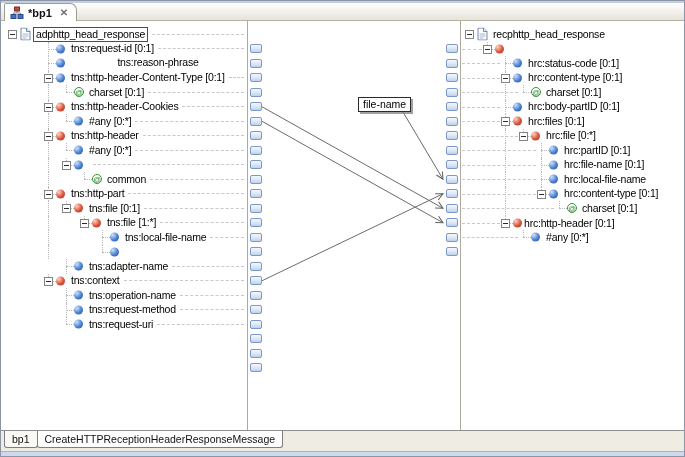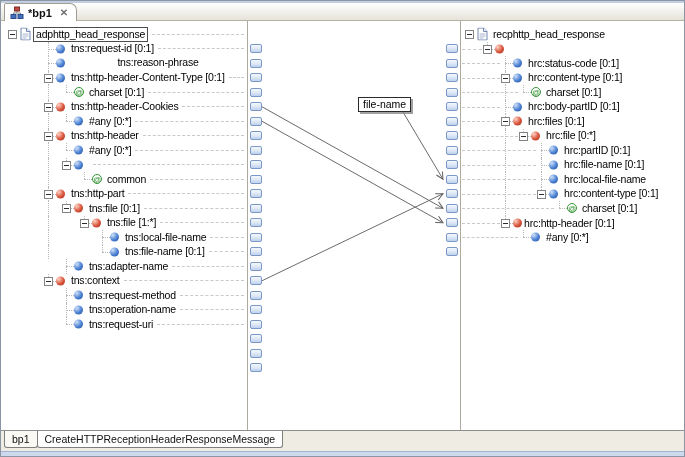--- a/index.html
+++ b/index.html
@@ -228,24 +228,20 @@
             <div class="rflex" style="left: 123px;">
               <span class="tlabel">tns:local-file-name</span>
               <div class="lead" style="flex: 1 1 0%; margin-left: 4px; margin-right: 1px;"></div>
             </div>
           </div>
           <div class="trow">
             <div class="vl" style="left: 46px; top: 0px; height: 100%;"></div>
             <div class="vl" style="left: 100px; top: 0px; height: 7px;"></div>
             <div class="hl" style="left: 100px; width: 10px;"></div>
             <span class="bico nico" style="left: 108px;"></span>
-            <div class="rflex" style="left: 123px;">
-              <span class="tlabel">tns:file-name [0:1]</span>
-              <div class="lead" style="flex: 1 1 0%; margin-left: 4px; margin-right: 1px;"></div>
-            </div>
           </div>
           <div class="trow">
             <div class="vl" style="left: 64px; top: 0px; height: 100%;"></div>
             <div class="hl" style="left: 64px; width: 10px;"></div>
             <span class="bico nico" style="left: 72px;"></span>
             <div class="rflex" style="left: 87px;">
               <span class="tlabel">tns:adapter-name</span>
               <div class="lead" style="flex: 1 1 0%; margin-left: 4px; margin-right: 1px;"></div>
             </div>
           </div>
@@ -257,30 +253,30 @@
             <div class="rflex" style="left: 69px;">
               <span class="tlabel">tns:context</span>
               <div class="lead" style="flex: 1 1 0%; margin-left: 4px; margin-right: 1px;"></div>
             </div>
           </div>
           <div class="trow">
             <div class="vl" style="left: 64px; top: 0px; height: 100%;"></div>
             <div class="hl" style="left: 64px; width: 10px;"></div>
             <span class="bico nico" style="left: 72px;"></span>
             <div class="rflex" style="left: 87px;">
+              <span class="tlabel">tns:operation-name</span>
+              <div class="lead" style="flex: 1 1 0%; margin-left: 4px; margin-right: 1px;"></div>
+            </div>
+          </div>
+          <div class="trow">
+            <div class="vl" style="left: 64px; top: 0px; height: 100%;"></div>
+            <div class="hl" style="left: 64px; width: 10px;"></div>
+            <span class="bico nico" style="left: 72px;"></span>
+            <div class="rflex" style="left: 87px;">
               <span class="tlabel">tns:request-method</span>
-              <div class="lead" style="flex: 1 1 0%; margin-left: 4px; margin-right: 1px;"></div>
-            </div>
-          </div>
-          <div class="trow">
-            <div class="vl" style="left: 64px; top: 0px; height: 100%;"></div>
-            <div class="hl" style="left: 64px; width: 10px;"></div>
-            <span class="bico nico" style="left: 72px;"></span>
-            <div class="rflex" style="left: 87px;">
-              <span class="tlabel">tns:operation-name</span>
               <div class="lead" style="flex: 1 1 0%; margin-left: 4px; margin-right: 1px;"></div>
             </div>
           </div>
           <div class="trow">
             <div class="vl" style="left: 64px; top: 0px; height: 7px;"></div>
             <div class="hl" style="left: 64px; width: 10px;"></div>
             <span class="bico nico" style="left: 72px;"></span>
             <div class="rflex" style="left: 87px;">
               <span class="tlabel">tns:request-uri</span>
               <div class="lead" style="flex: 1 1 0%; margin-left: 4px; margin-right: 1px;"></div>

